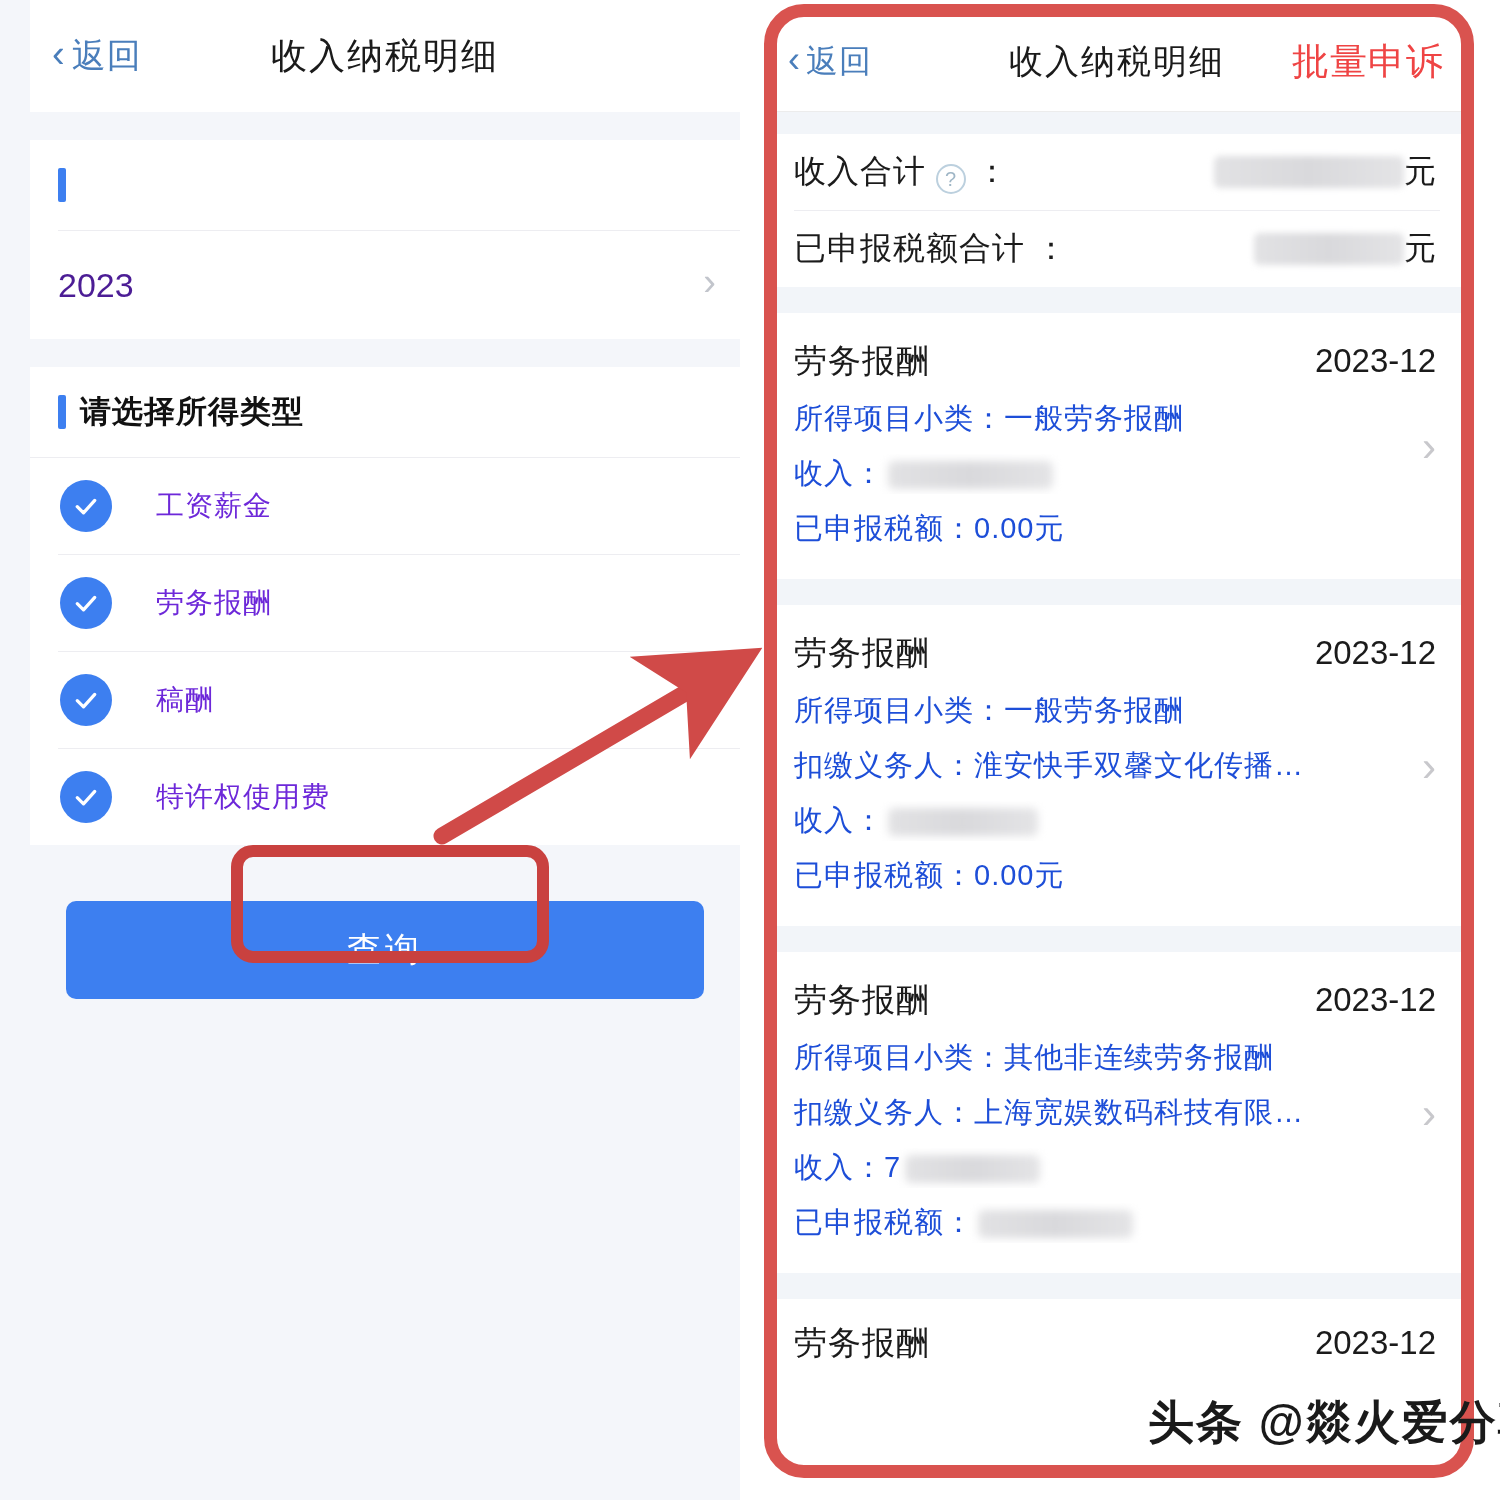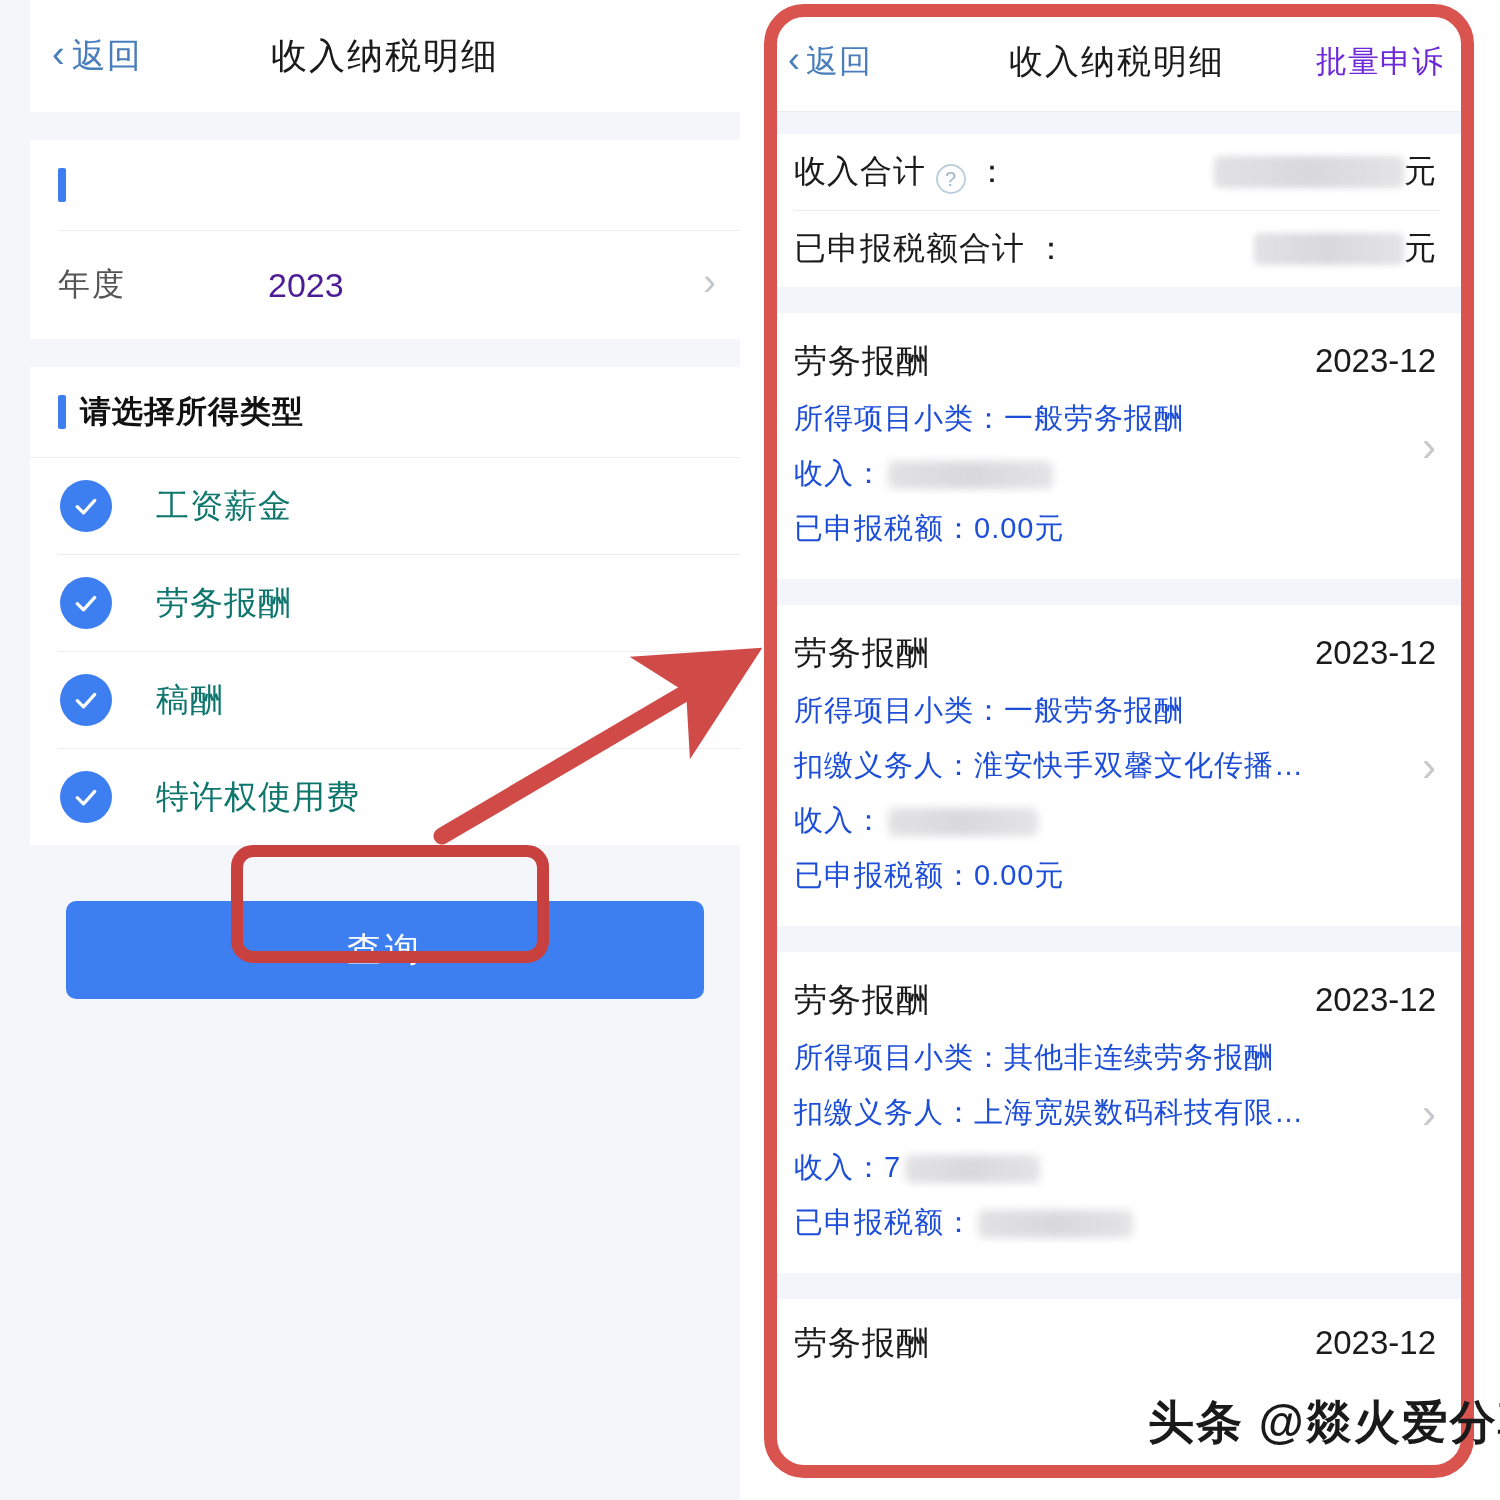--- a/index.html
+++ b/index.html
@@ -64,21 +64,21 @@
 
   .opt-row {
     display:flex; align-items:center; height:96px; padding-left:30px;
   }
   .check {
     width:52px; height:52px; border-radius:50%; background:#3d7ff0;
     display:flex; align-items:center; justify-content:center;
     flex:0 0 auto; margin-right:44px;
   }
   .check svg { display:block; }
-  .opt-label { font-size:33px; color:#0f766e; letter-spacing:1px; }
+  .opt-label { font-size:28px; color:#6d28d9; letter-spacing:1px; }
 
   .btn-wrap { padding:56px 0 0 0; background:#f4f6fa; }
   .query-btn {
     margin:0 36px; height:98px; border-radius:10px; background:#3d7ff0;
     color:#ffffff; font-size:34px; display:flex;
     align-items:center; justify-content:center; letter-spacing:4px;
     border:none;
   }
 
   
@@ -93,22 +93,22 @@
   .rnav-back {
     display:flex; align-items:center; gap:5px; margin-left:16px;
     color:#4a7ebb; font-size:32px; letter-spacing:1px;
   }
   .rnav-back .chev { font-size:36px; font-weight:300; transform:translateY(-2px); }
   .rnav-title {
     position:absolute; left:0; right:0; text-align:center;
     font-size:34px; color:#1b1b1b; letter-spacing:2px; pointer-events:none;
   }
   .rnav-action {
-    margin-left:auto; margin-right:18px; color:#6d28d9;
-    font-size:31px; letter-spacing:1px;
+    margin-left:auto; margin-right:18px; color:#ef4444;
+    font-size:37px; letter-spacing:1px;
   }
   .rband { height:22px; background:#f2f5f9; }
   .sum-row {
     display:flex; align-items:center; height:76px; padding:0 26px 0 22px;
     background:#fff;
   }
   .sum-label {
     font-size:32px; color:#1b1b1b; display:flex; align-items:flex-end; gap:10px;
     letter-spacing:1px;
   }
@@ -178,21 +178,20 @@
       </div>
 
       <div class="gap-band"></div>
 
       <div class="card-white">
         <div class="section-head">
           <div class="sec-bar"></div>
         </div>
         <div class="hr"></div>
         <div class="year-row">
-          <div class="year-label">年度</div>
           <div class="year-value">2023</div>
           <div class="chev-right">›</div>
         </div>
       </div>
 
       <div class="gap-band"></div>
 
       <div class="card-white">
         <div class="section-head">
           <div class="sec-bar"></div>

